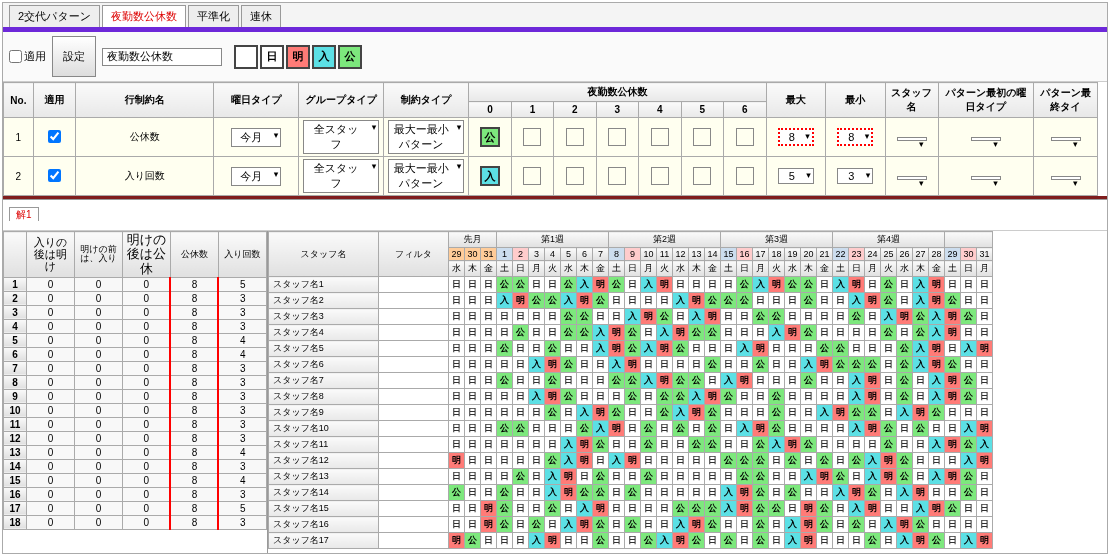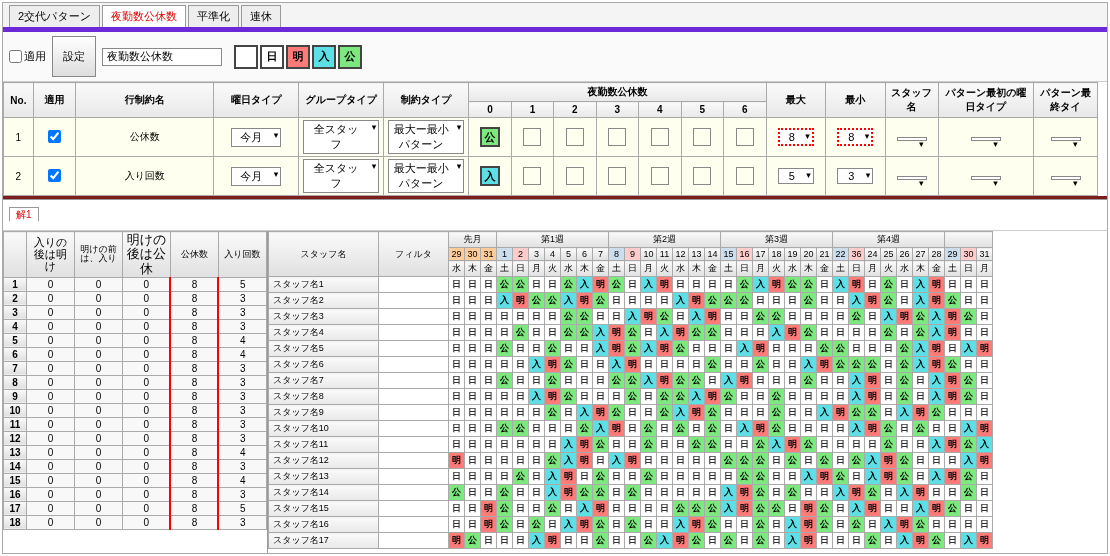--- a/index.html
+++ b/index.html
@@ -355,21 +355,21 @@
                 <th class="daynum">13</th>
                 <th class="daynum">14</th>
                 <th class="daynum sat">15</th>
                 <th class="daynum sun">16</th>
                 <th class="daynum">17</th>
                 <th class="daynum">18</th>
                 <th class="daynum">19</th>
                 <th class="daynum">20</th>
                 <th class="daynum">21</th>
                 <th class="daynum sat">22</th>
-                <th class="daynum sun">36</th>
+                <th class="daynum sun">23</th>
                 <th class="daynum">24</th>
                 <th class="daynum">25</th>
                 <th class="daynum">26</th>
                 <th class="daynum">27</th>
                 <th class="daynum">28</th>
                 <th class="daynum sat">29</th>
                 <th class="daynum sun">30</th>
                 <th class="daynum">31</th>
               </tr>
               <tr>

